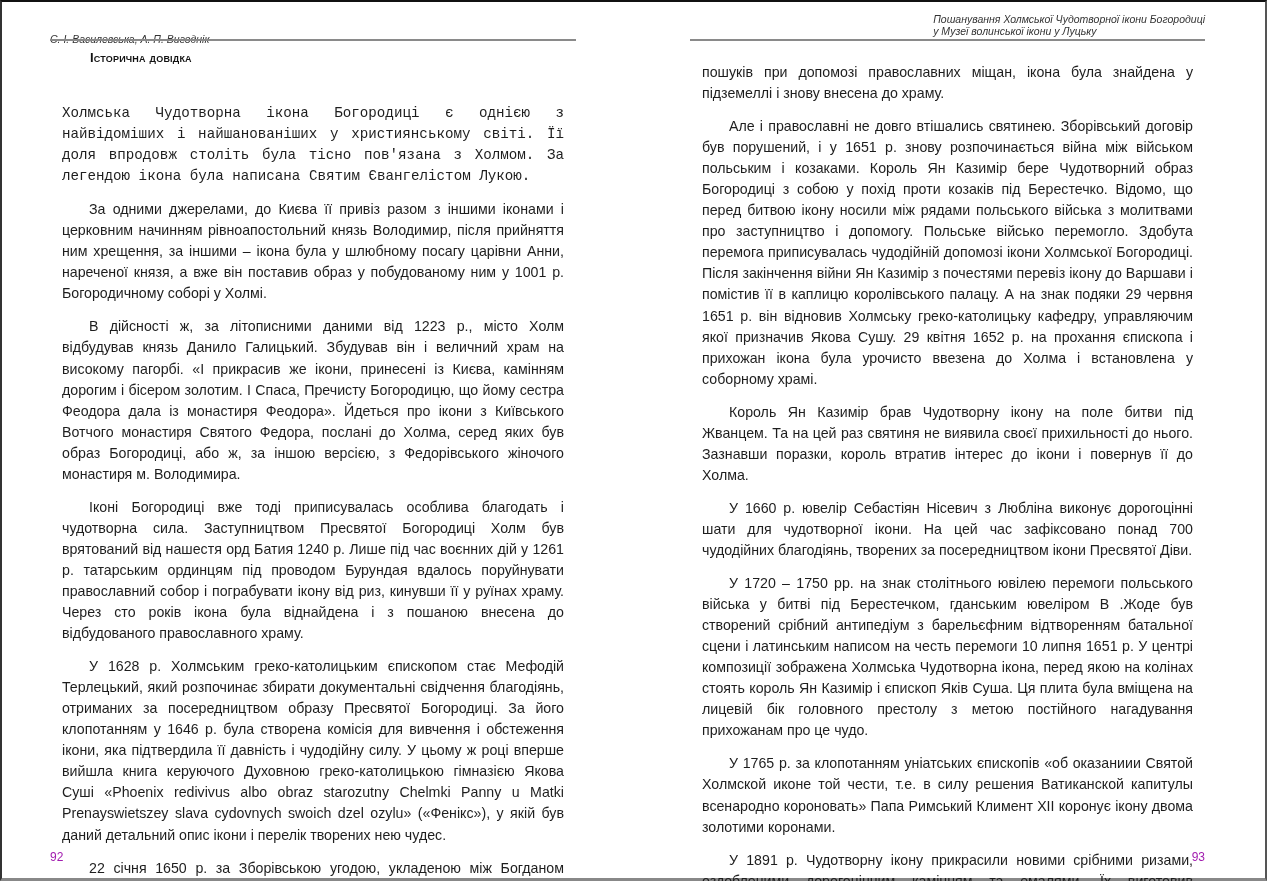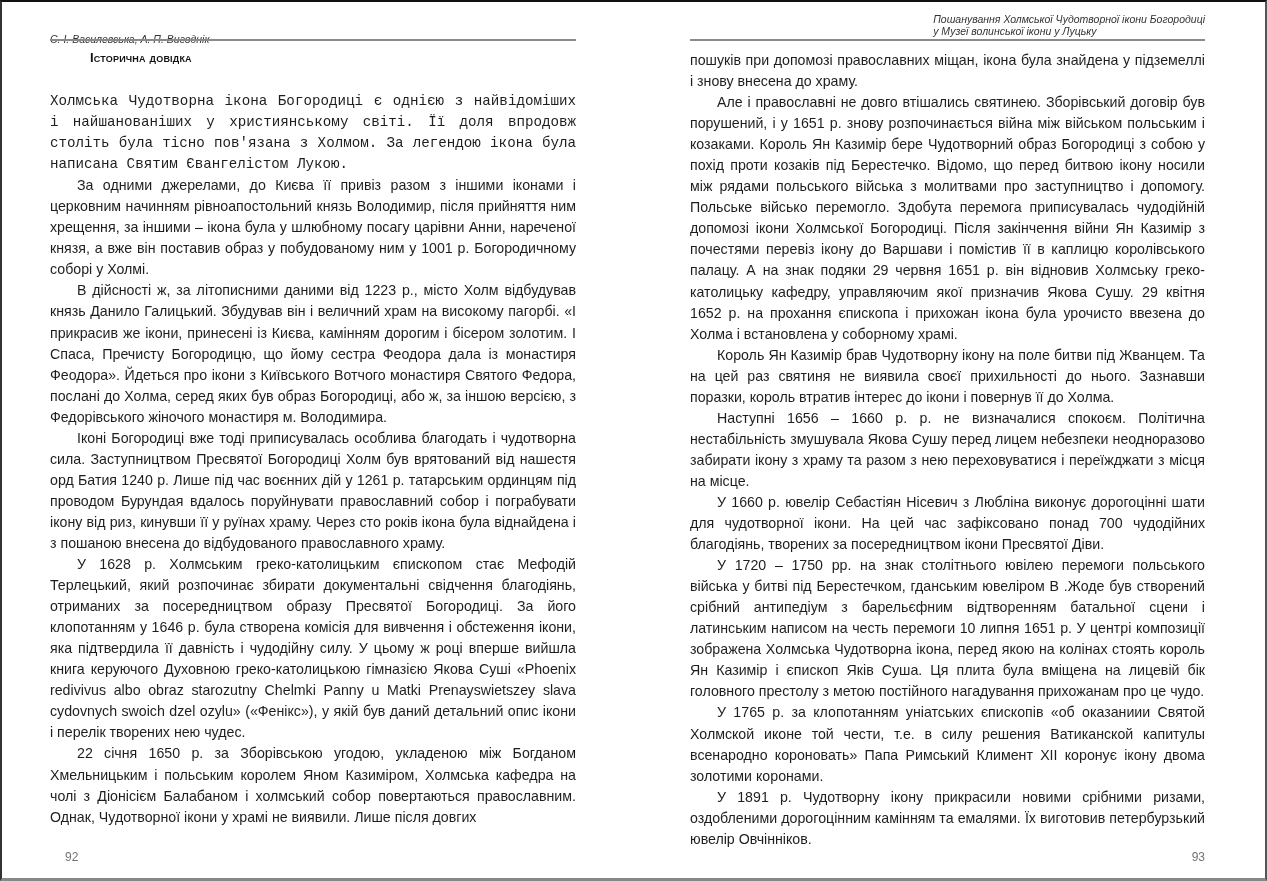--- a/index.html
+++ b/index.html
@@ -44,24 +44,24 @@
     }
     .body-text {
       position: absolute;
       font-size: 14.2px;
       line-height: 21.05px;
       text-align: justify;
       color: #1e1e1e;
     }
     .page.left .body-text { top: 91px; left: 0; width: 526px; }
     .page.right .body-text { top: 50px; left: 0; width: 515px; }
-    .body-text p { margin: 0; text-indent: 27px; hyphens: manual; }
+    .body-text p { margin: 12px; text-indent: 27px; hyphens: manual; }
     .body-text p.first { text-indent: 0; font-family: Liberation Mono, monospace; }
     .body-text p.cont { text-indent: 0; }
-    .folio { position: absolute; top: 850px; font-size: 12px; color: #737373; margin-left: 15px; }
+    .folio { position: absolute; top: 850px; font-size: 12px; color: #a21caf; }
     .page.left .folio { left: 0; }
     .page.right .folio { right: 0; }
   </style>
 </head>
 <body>
 
 <div class="frame"></div>
 
 <div class="page left">
   <div class="running-head">С. І. Василевська, А. П. Вигоднік</div>
@@ -81,20 +81,19 @@
 <div class="page right">
   <div class="running-head">
     <div>Пошанування Холмської Чудотворної ікони Богородиці</div>
     <div>у Музеї волинської ікони у Луцьку</div>
   </div>
   <div class="rule"></div>
   <div class="body-text">
     <p class="cont">пошуків при допомозі православних міщан, ікона була знайдена у підземеллі і знову внесена до храму.</p>
     <p>Але і православні не довго втішались святинею. Зборівський договір був порушений, і у 1651 р. знову розпочинається війна між військом польським і козаками. Король Ян Казимір бере Чудотворний образ Богородиці з собою у похід проти козаків під Берестечко. Відомо, що перед битвою ікону носили між рядами польського війська з молитвами про заступництво і допомогу. Польське військо перемогло. Здобута перемога приписувалась чудодійній допомозі ікони Холмської Богородиці. Після закінчення війни Ян Казимір з почестями перевіз ікону до Варшави і помістив її в каплицю королівського палацу. А на знак подяки 29 червня 1651 р. він відновив Холмську греко-католицьку кафедру, управляючим якої призначив Якова Сушу. 29 квітня 1652 р. на прохання єпископа і прихожан ікона була урочисто ввезена до Холма і встановлена у соборному храмі.</p>
     <p>Король Ян Казимір брав Чудотворну ікону на поле битви під Жванцем. Та на цей раз святиня не виявила своєї прихильності до нього. Зазнавши поразки, король втратив інтерес до ікони і повернув її до Холма.</p>
-    <p>Наступні 1656 – 1660 р. р. не визначалися спокоєм. Політична нестабільність змушувала Якова Сушу перед лицем небезпеки неодноразово забирати ікону з храму та разом з нею переховуватися і переїжджати з місця на місце.</p>
     <p>У 1660 р. ювелір Себастіян Нісевич з Любліна виконує дорогоцінні шати для чудотворної ікони. На цей час зафіксовано понад 700 чудодійних благодіянь, творених за посередництвом ікони Пресвятої Діви.</p>
     <p>У 1720 – 1750 рр. на знак столітнього ювілею перемоги польського війська у битві під Берестечком, гданським ювеліром В .Жоде був створений срібний антипедіум з барельєфним відтворенням батальної сцени і латинським написом на честь перемоги 10 липня 1651 р. У центрі композиції зображена Холмська Чудотворна ікона, перед якою на колінах стоять король Ян Казимір і єпископ Яків Суша. Ця плита була вміщена на лицевій бік головного престолу з метою постійного нагадування прихожанам про це чудо.</p>
     <p>У 1765 р. за клопотанням уніатських єпископів «об оказаниии Святой Холмской иконе той чести, т.е. в силу решения Ватиканской капитулы всенародно короновать» Папа Римський Климент XII коронує ікону двома золотими коронами.</p>
     <p>У 1891 р. Чудотворну ікону прикрасили новими срібними ризами, оздобленими дорогоцінним камінням та емалями. Їх виготовив петербурзький ювелір Овчінніков.</p>
   </div>
   <div class="folio">93</div>
 </div>
 
 </body></html>

